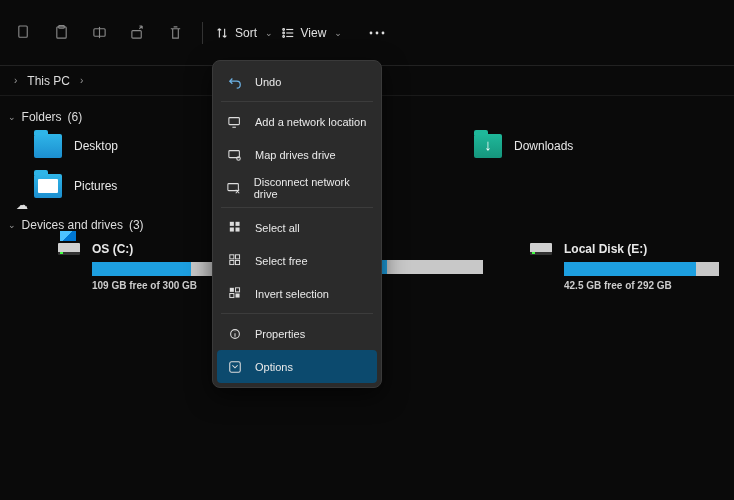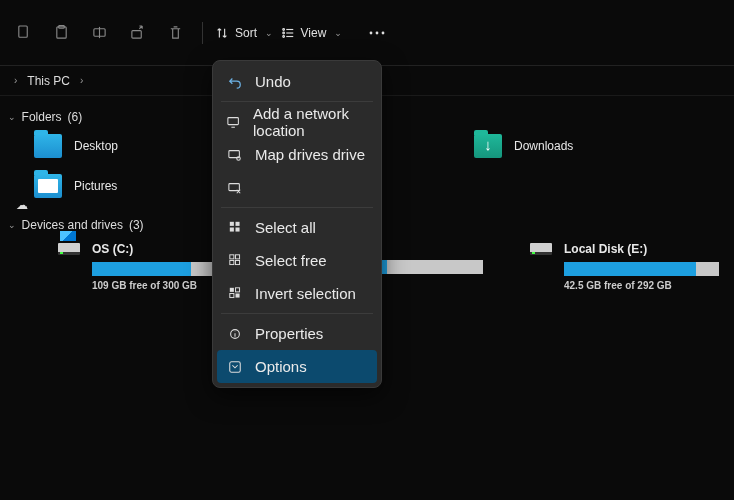--- a/index.html
+++ b/index.html
@@ -126,21 +126,21 @@
     border-radius: 8px;
     padding: 4px;
     box-shadow: 0 8px 24px rgba(0,0,0,0.6);
     z-index: 100;
   }
   .ctx-item {
     display:flex; align-items:center; gap:12px;
     height: 33px; padding: 0 10px;
     border-radius: 4px;
     color: #eaeaea;
-    font-size: 15px;
+    font-size: 11px;
   }
   .ctx-item.sel { background: #0c4a6e; }
   .ctx-sep { height:1px; background:#3c3c3c; margin: 3px 4px; }
   .ctx-ico { width:16px; display:flex; justify-content:center; color:#ddd; }
   svg { display:block; }
 </style>
 </head>
 <body>
 
 <div class="toolbar">
@@ -304,20 +304,21 @@
     <span>Map drives drive</span>
   </div>
   <div class="ctx-item">
     <span class="ctx-ico">
         <svg width="14" height="14" viewBox="0 0 16 16" fill="none" stroke="#ddd" stroke-width="1.2">
           <rect x="1" y="3" width="12" height="8" rx="1"></rect>
           <line x1="10" y1="10" x2="14" y2="14"></line>
           <line x1="14" y1="10" x2="10" y2="14"></line>
         </svg>
       </span>
+    <span>Disconnect network drive</span>
   </div>
   <div class="ctx-sep"></div>
   <div class="ctx-item">
     <span class="ctx-ico">
         <svg width="13" height="13" viewBox="0 0 16 16" fill="#ddd">
           <rect x="1" y="1" width="5" height="5"></rect>
           <rect x="8" y="1" width="5" height="5"></rect>
           <rect x="1" y="8" width="5" height="5"></rect>
           <rect x="8" y="8" width="5" height="5"></rect>
         </svg>

